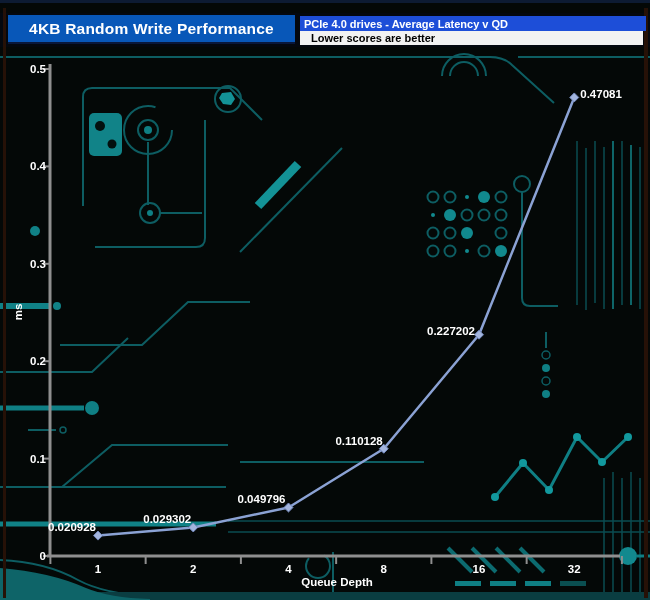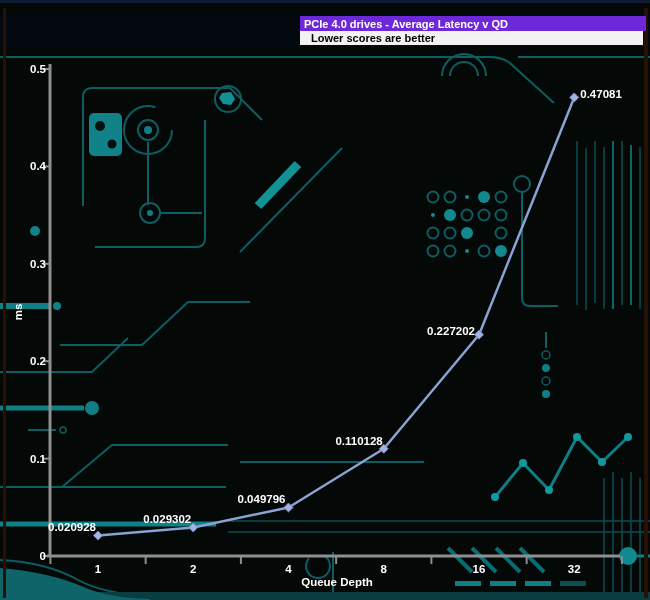--- a/index.html
+++ b/index.html
@@ -13,21 +13,21 @@
   .stage svg{position:absolute;left:0;top:0;}
   .hdr-left{
     position:absolute;left:8px;top:15px;width:287px;height:27px;
     background:#0857b8;color:#fff;
     display:flex;align-items:center;justify-content:center;
     font-weight:bold;font-size:15.5px;letter-spacing:0.2px;
     box-shadow:0 2px 0 #09173a;
   }
   .hdr-right{
     position:absolute;left:300px;top:16px;width:346px;height:15px;
-    background:#6d28d9;color:#fff;
+    background:#1d4ed8;color:#fff;
     display:flex;align-items:center;
     font-weight:bold;font-size:11px;padding-left:4px;box-sizing:border-box;
   }
   .hdr-note{
     position:absolute;left:300px;top:31px;width:343px;height:14px;
     background:#f2f2f2;color:#000;
     display:flex;align-items:center;
     font-weight:bold;font-size:11px;padding-left:11px;box-sizing:border-box;
   }
   .chart-text{font-family:"Liberation Sans",sans-serif;font-weight:bold;fill:#ffffff;}
@@ -210,19 +210,22 @@
         <path d="M574.25,92.93106 L578.75,97.43106 L574.25,101.93106 L569.75,97.43106 Z" fill="#a3b5de" stroke="#7288bd" stroke-width="1"></path>
         <text x="96" y="530.616128" text-anchor="end" font-size="11.5" class="chart-text">0.020928</text>
         <text x="191.25" y="523.459852" text-anchor="end" font-size="11.5" class="chart-text">0.029302</text>
         <text x="285.5" y="503.498696" text-anchor="end" font-size="11.5" class="chart-text">0.049796</text>
         <text x="382.75" y="444.735328" text-anchor="end" font-size="11.5" class="chart-text">0.110128</text>
         <text x="475" y="334.705252" text-anchor="end" font-size="11.5" class="chart-text">0.227202</text>
         <text x="580.25" y="98.43106" text-anchor="start" font-size="11.5" class="chart-text">0.47081</text>
       </g>
   </svg>
 
+  <div class="hdr-left">
+    <span>4KB Random Write Performance</span>
+  </div>
   <div class="hdr-right">
     <span>PCIe 4.0 drives -  Average Latency v QD</span>
   </div>
   <div class="hdr-note">
     <span>Lower scores are better</span>
   </div>
 </div>
 
 </body></html>

